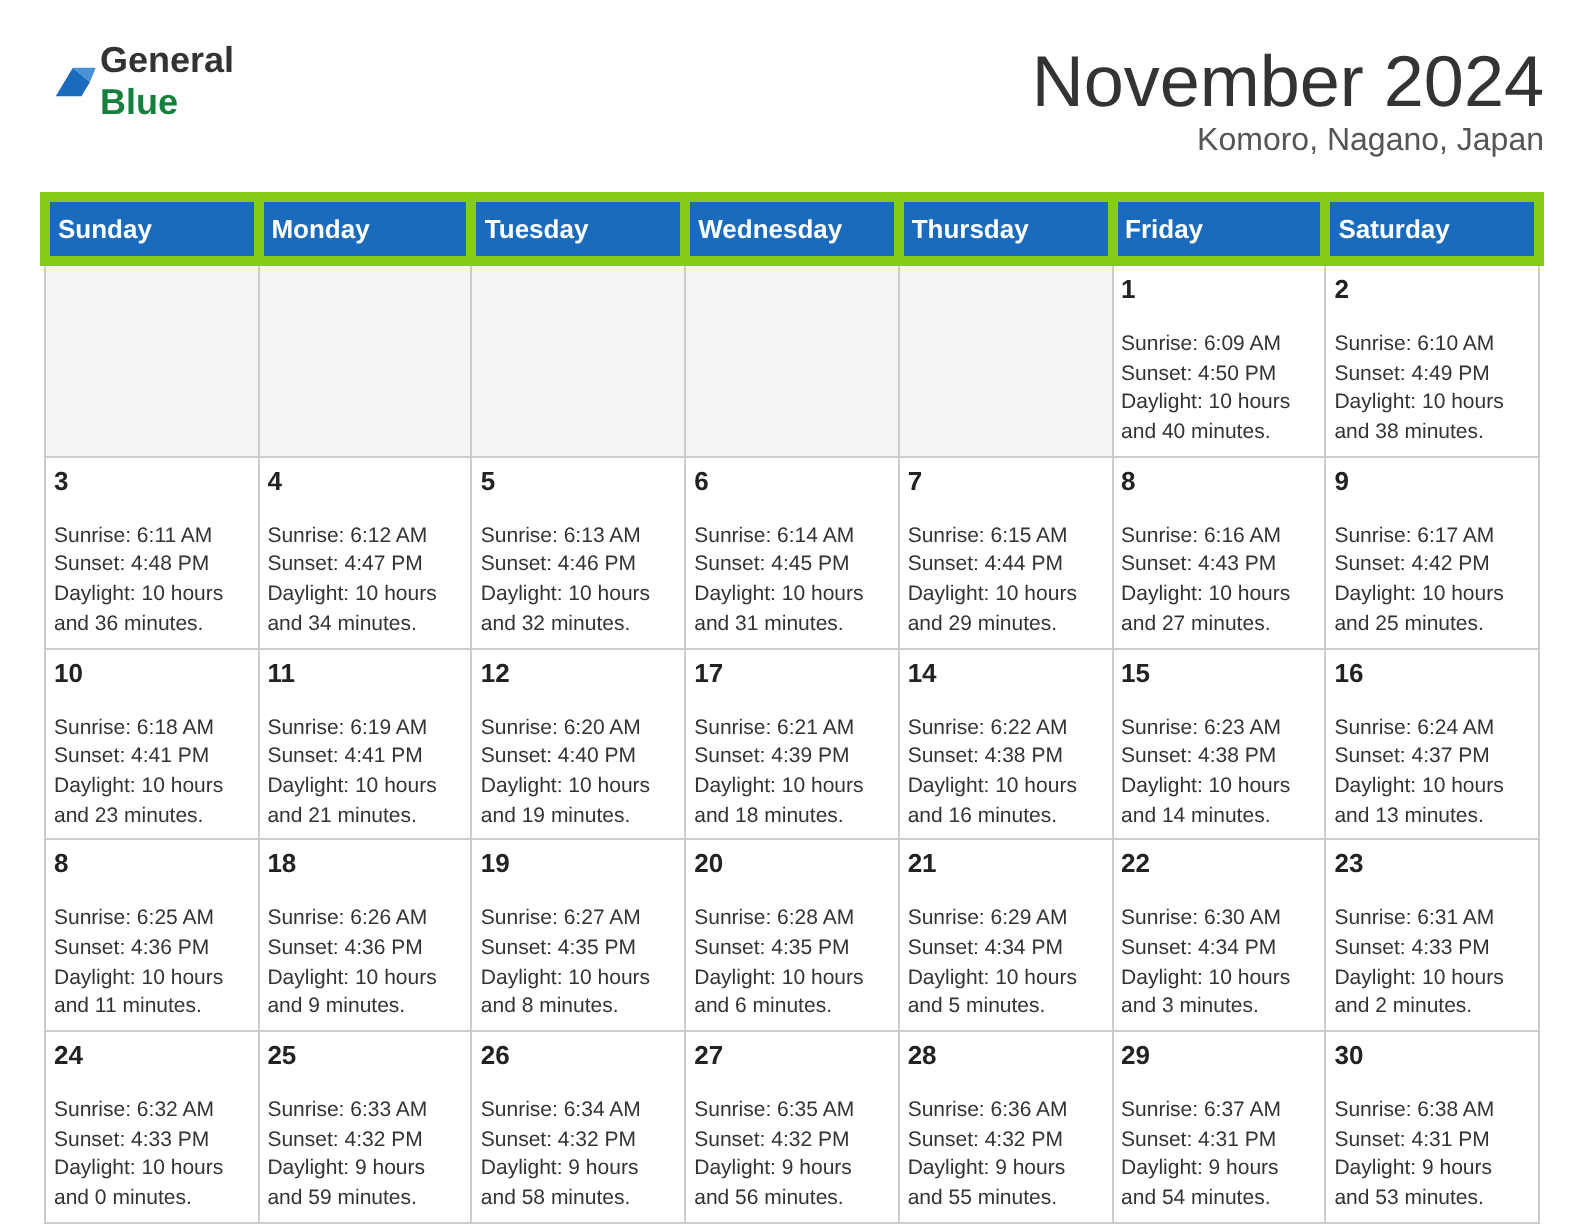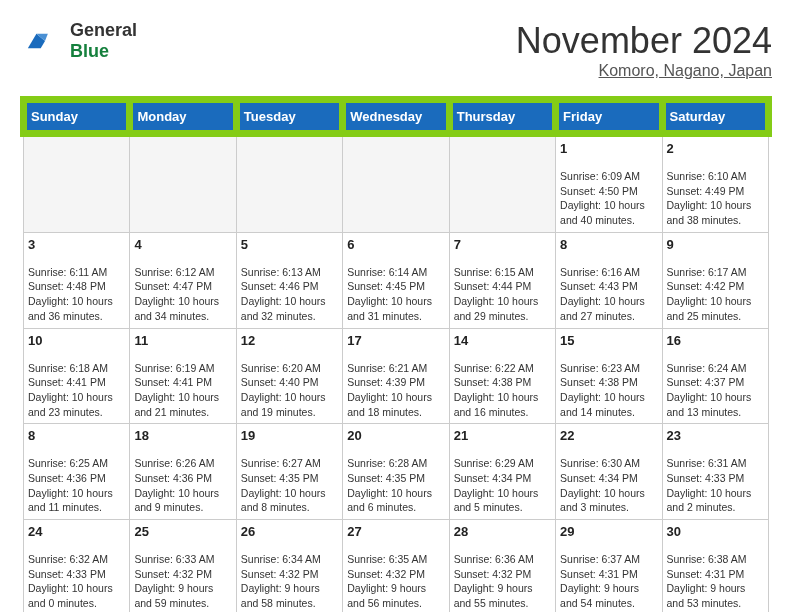--- a/index.html
+++ b/index.html
@@ -12,52 +12,51 @@
     }
     .header-area {
       display: flex;
       justify-content: space-between;
       align-items: flex-start;
       margin-bottom: 16px;
     }
     .logo {
       display: flex;
       align-items: center;
-      gap: 20px;
+      gap: 0;
     }
     .logo-icon {
       width: 30px;
       height: 20px;
     }
     .title-area {
       text-align: right;
     }
     .month-title {
       font-size: 36px;
       font-weight: normal;
       color: #333;
     }
     .location-title {
       font-size: 16px;
       color: #555;
-      text-decoration: underline;
     }
     .calendar {
       width: 100%;
       border-collapse: collapse;
       table-layout: fixed;
     }
     .calendar th {
       background: #1a6bbd;
       color: white;
       padding: 6px 4px;
       font-size: 13px;
       font-weight: bold;
       text-align: left;
-      border: 7px solid #84cc16;
+      border: 5px solid #84cc16;
     }
     .calendar td {
       border: 1px solid #ccc;
       vertical-align: top;
       padding: 4px;
       font-size: 11px;
       color: #333;
       height: 88px;
       background: #fff;
     }

